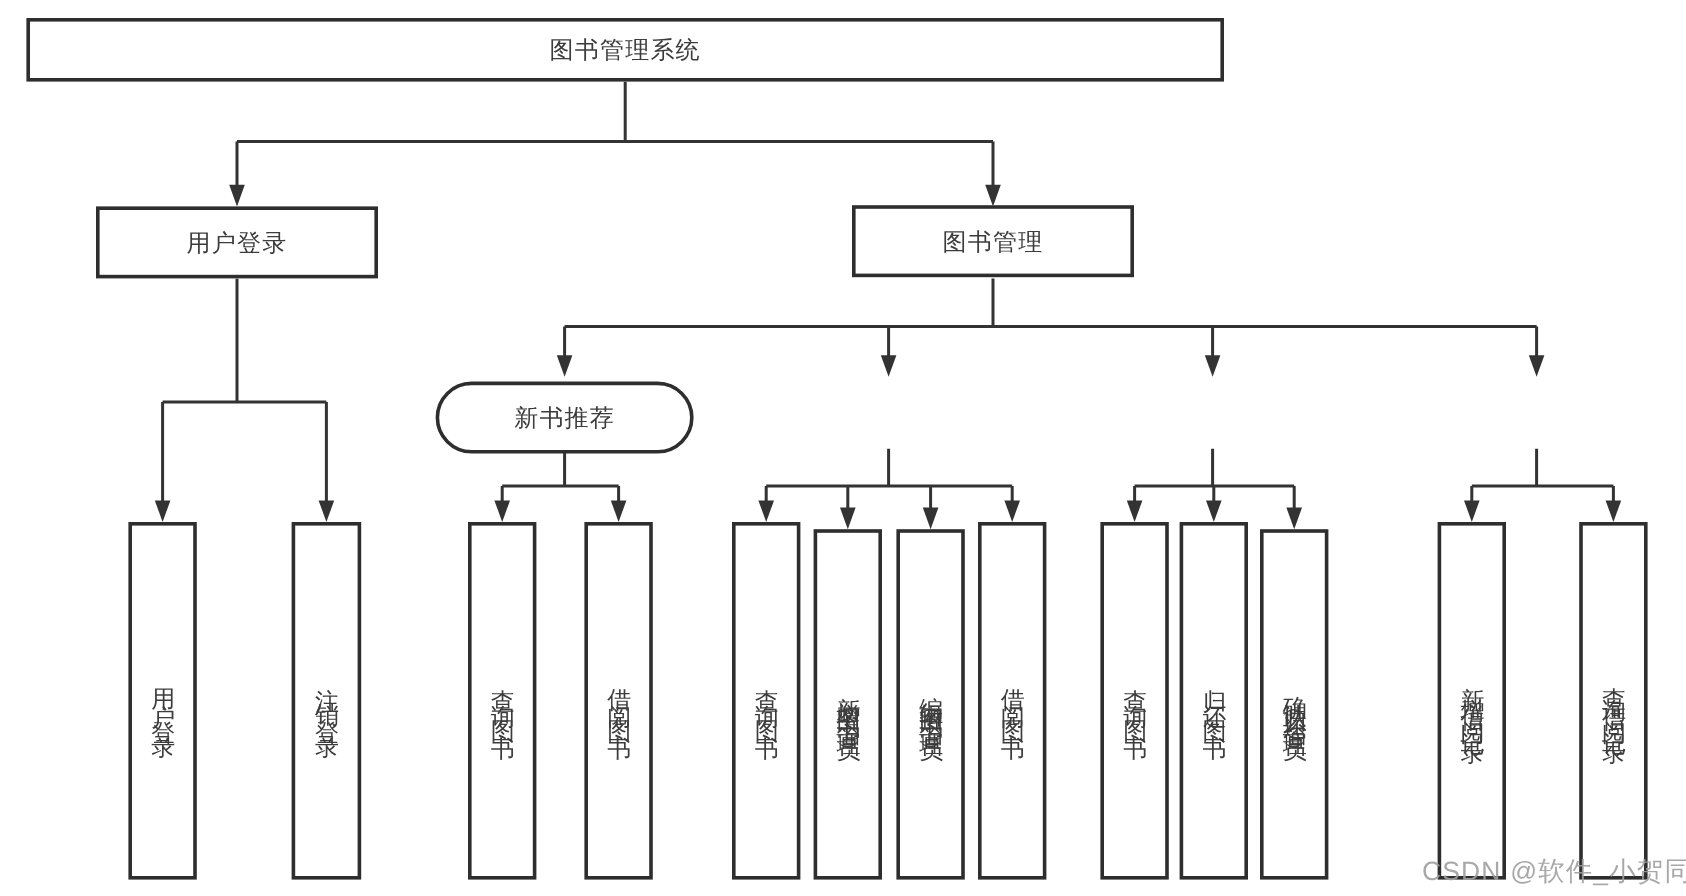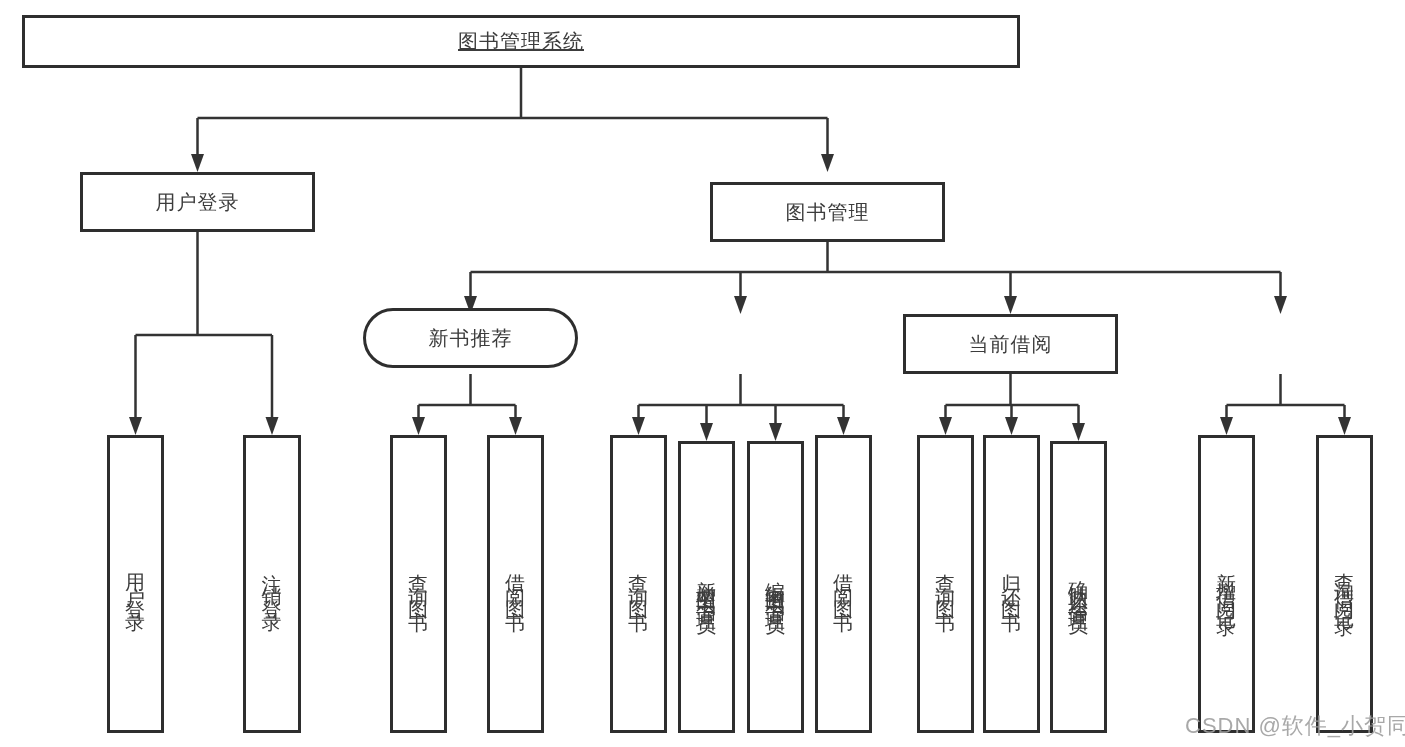--- a/index.html
+++ b/index.html
@@ -80,27 +80,26 @@
       <polygon points="769,423 782,423 775.5,441"></polygon>
       <polygon points="837,417 850,417 843.5,435"></polygon>
       <polygon points="939,417 952,417 945.5,435"></polygon>
       <polygon points="1005,417 1018,417 1011.5,435"></polygon>
       <polygon points="1072,423 1085,423 1078.5,441"></polygon>
       <polygon points="1220,417 1233,417 1226.5,435"></polygon>
       <polygon points="1338,417 1351,417 1344.5,435"></polygon>
     </g>
   </svg>
 
-  <div class="box h-box" style="left:22px; top:15px; width:998px; height:53px;text-decoration:underline;">图书管理系统</div>
+  <div class="box h-box" style="left:22px; top:15px; width:998px; height:53px;">图书管理系统</div>
 
   <div class="box h-box" style="left:80px; top:172px; width:235px; height:60px;">用户登录</div>
-  <div class="box h-box" style="left:710px; top:182px; width:235px; height:60px;">图书管理</div>
+  <div class="box h-box" style="left:710px; top:171px; width:235px; height:60px;">图书管理</div>
 
-  <div class="box h-box" style="left:363px; top:308px; width:215px; height:60px;border-radius:30px;">新书推荐</div>
-  <div class="box h-box" style="left:903px; top:314px; width:215px; height:60px;">当前借阅</div>
+  <div class="box h-box" style="left:363px; top:318px; width:215px; height:60px;border-radius:30px;">新书推荐</div>
 
   <div class="box v-box sp-lg" style="left:107px; top:435px; width:57px; height:298px;">用户登录</div>
   <div class="box v-box sp-lg" style="left:243px; top:435px; width:58px; height:298px;">注销登录</div>
 
   <div class="box v-box sp-lg" style="left:390px; top:435px; width:57px; height:298px;">查询图书</div>
   <div class="box v-box sp-lg" style="left:487px; top:435px; width:57px; height:298px;">借阅图书</div>
 
   <div class="box v-box sp-lg" style="left:610px; top:435px; width:57px; height:298px;">查询图书</div>
   <div class="box v-box sp-sm" style="left:678px; top:441px; width:57px; height:292px;">新增图书（管理员）</div>
   <div class="box v-box sp-sm" style="left:747px; top:441px; width:57px; height:292px;">编辑图书（管理员）</div>

